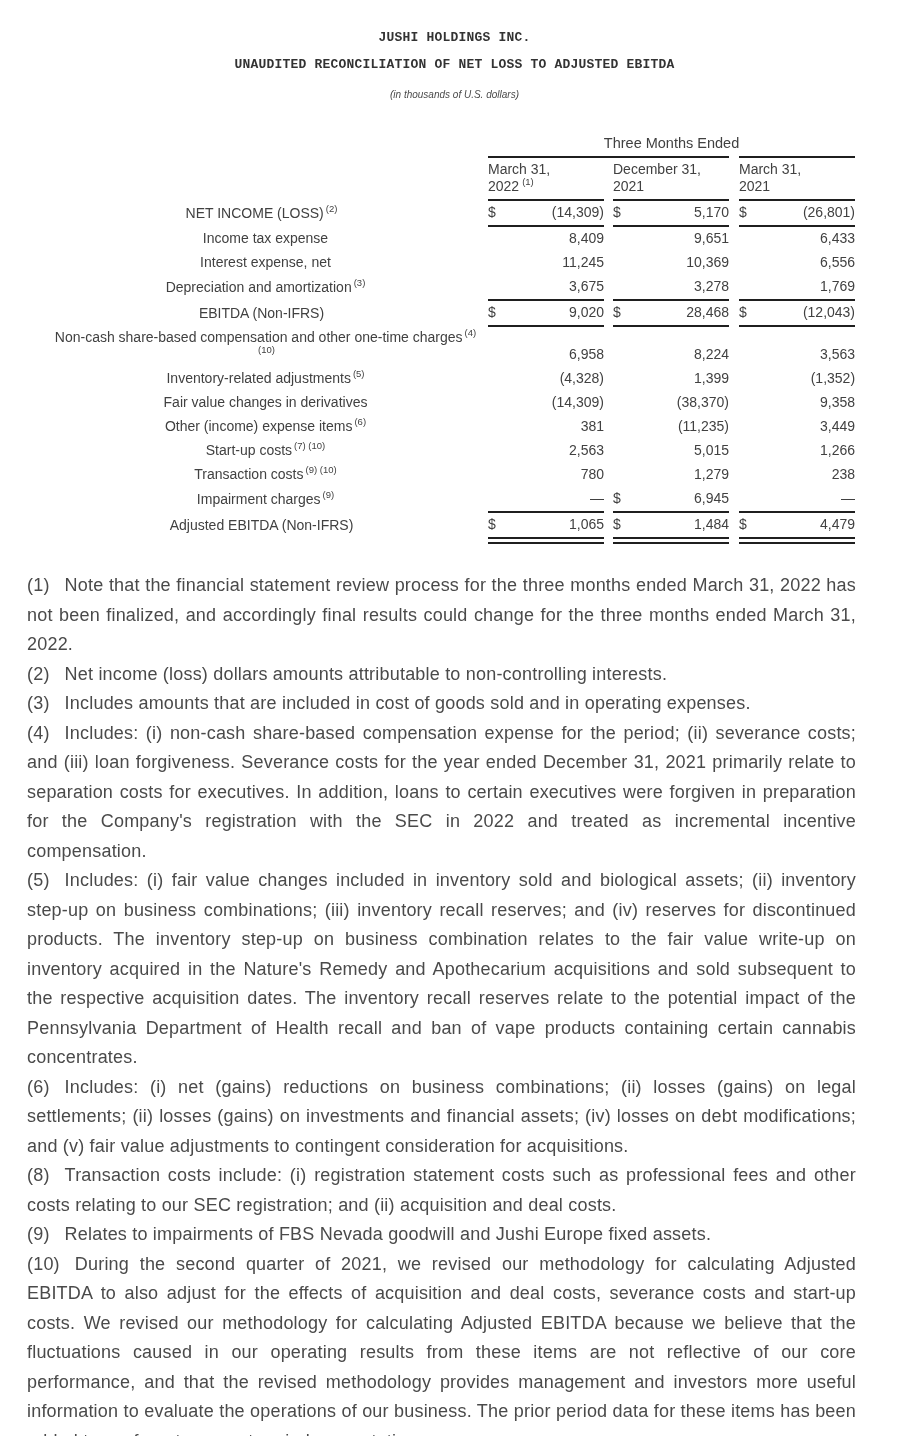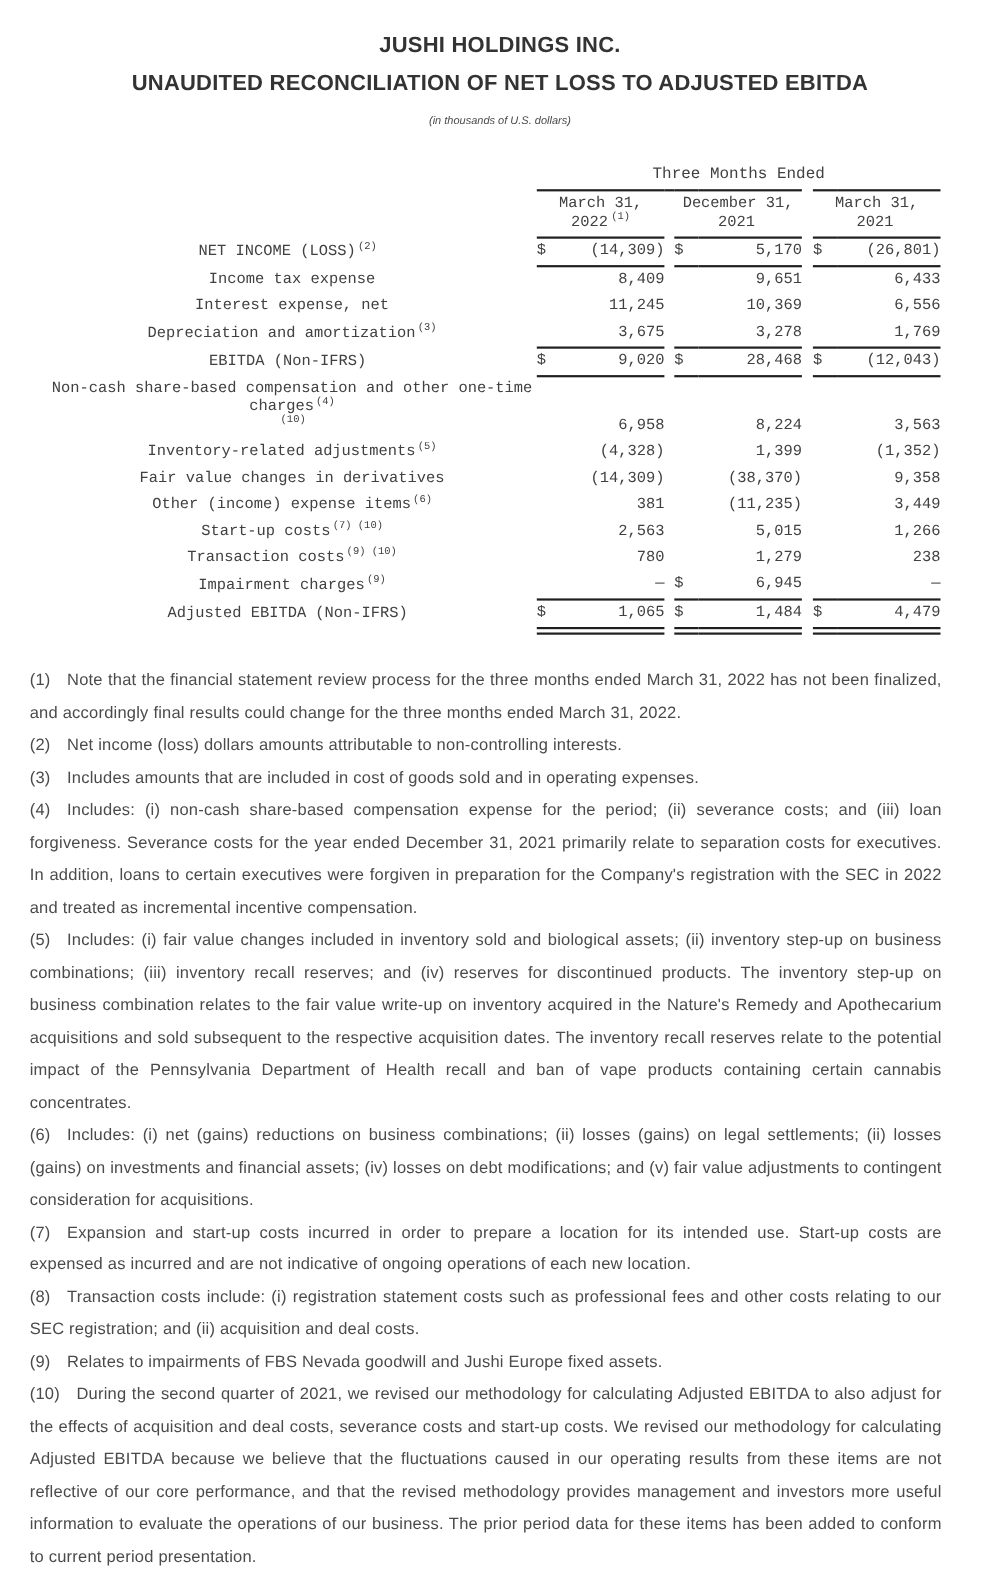--- a/index.html
+++ b/index.html
@@ -9,53 +9,53 @@
     --title:#333333;
   }
   html,body{margin:0;padding:0;background:#ffffff;}
   body{font-family:"Liberation Sans", sans-serif; color:var(--text);}
   .page{
     width:908px;height:1436px;box-sizing:border-box;
     padding:30px 26px 0 27px;overflow:hidden;background:#fff;
   }
   
   .doc-header{text-align:center;}
-  .title-line{font-size:20px;font-weight:700;color:var(--title);letter-spacing:.2px;margin:0 0 12px 0;}
+  .title-line{font-size:13px;font-weight:700;color:var(--title);letter-spacing:.2px;margin:0 0 12px 0;font-family:Liberation Mono, monospace;}
   .subtitle-line{font-style:italic;font-size:10px;color:var(--fn);margin:17px 0 0 0;font-weight:400;}
   
   .fin-table{
     border-collapse:collapse;table-layout:fixed;
     width:820px;margin:32px 0 0 8px;
-    font-size:14px;color:var(--text);font-family:Liberation Mono, monospace;
+    font-size:14px;color:var(--text);
   }
   .fin-table td{padding:3px 0 4px;vertical-align:bottom;line-height:17px;}
   .fin-table .sp{padding:0;}
   .span-head{text-align:center;font-size:14.5px;padding-bottom:7px;vertical-align:bottom;}
   .rule-row td{height:0;padding:0;line-height:0;}
   .bt{border-top:2px solid var(--rule);}
   .col-head{
-    text-align:center;padding-top:5px;padding-bottom:6px;
+    text-align:left;padding-top:5px;padding-bottom:6px;
     border-bottom:2px solid var(--rule);font-size:14px;line-height:20px;
   }
   .hd-sup{font-size:9.5px;vertical-align:super;line-height:0;margin-left:3px;}
   sup{font-size:9.5px;vertical-align:super;line-height:0;}
   .lbl{text-align:center;}
   .lbl.indent{padding-left:8px;}
   .lbl sup{margin-left:2px;}
   .dol{text-align:left;padding-left:2px;}
   .val{text-align:right;padding-right:7px;margin-top:48px;}
   .val.paren{padding-right:0;}
   tr.row-bb td.dol, tr.row-bb td.val{border-bottom:2px solid var(--rule);}
   .dbl-rule td{height:3px;padding:0;line-height:0;}
   .dbl-rule td.bb2{border-bottom:2px solid var(--rule);}
   
   .footnotes{width:829px;margin:27px 0 0 0;}
   .fn{
     margin:0;text-align:justify;
-    font-size:15px;line-height:29.5px;color:var(--fn);
+    font-size:18px;line-height:29.5px;color:var(--fn);
     letter-spacing:.2px;
   }
   .fn-marker{padding-right:15px;}
 </style>
 </head>
 <body>
 
 <div class="page">
 
   <div class="doc-header">
@@ -260,19 +260,18 @@
       </tbody>
   </table>
 
   <div class="footnotes">
       <p class="fn"><span class="fn-marker">(1)</span><span class="fn-body">Note that the financial statement review process for the three months ended March 31, 2022 has not been finalized, and accordingly final results could change for the three months ended March 31, 2022.</span></p>
       <p class="fn"><span class="fn-marker">(2)</span><span class="fn-body">Net income (loss) dollars amounts attributable to non-controlling interests.</span></p>
       <p class="fn"><span class="fn-marker">(3)</span><span class="fn-body">Includes amounts that are included in cost of goods sold and in operating expenses.</span></p>
       <p class="fn"><span class="fn-marker">(4)</span><span class="fn-body">Includes: (i) non-cash share-based compensation expense for the period; (ii) severance costs; and (iii) loan forgiveness. Severance costs for the year ended December 31, 2021 primarily relate to separation costs for executives. In addition, loans to certain executives were forgiven in preparation for the Company's registration with the SEC in 2022 and treated as incremental incentive compensation.</span></p>
       <p class="fn"><span class="fn-marker">(5)</span><span class="fn-body">Includes: (i) fair value changes included in inventory sold and biological assets; (ii) inventory step-up on business combinations; (iii) inventory recall reserves; and (iv) reserves for discontinued products. The inventory step-up on business combination relates to the fair value write-up on inventory acquired in the Nature's Remedy and Apothecarium acquisitions and sold subsequent to the respective acquisition dates. The inventory recall reserves relate to the potential impact of the Pennsylvania Department of Health recall and ban of vape products containing certain cannabis concentrates.</span></p>
       <p class="fn"><span class="fn-marker">(6)</span><span class="fn-body">Includes: (i) net (gains) reductions on business combinations; (ii) losses (gains) on legal settlements; (ii) losses (gains) on investments and financial assets; (iv) losses on debt modifications; and (v) fair value adjustments to contingent consideration for acquisitions.</span></p>
-      <p class="fn"><span class="fn-marker">(7)</span><span class="fn-body">Expansion and start-up costs incurred in order to prepare a location for its intended use. Start-up costs are expensed as incurred and are not indicative of ongoing operations of each new location.</span></p>
       <p class="fn"><span class="fn-marker">(8)</span><span class="fn-body">Transaction costs include: (i) registration statement costs such as professional fees and other costs relating to our SEC registration; and (ii) acquisition and deal costs.</span></p>
       <p class="fn"><span class="fn-marker">(9)</span><span class="fn-body">Relates to impairments of FBS Nevada goodwill and Jushi Europe fixed assets.</span></p>
       <p class="fn"><span class="fn-marker">(10)</span><span class="fn-body">During the second quarter of 2021, we revised our methodology for calculating Adjusted EBITDA to also adjust for the effects of acquisition and deal costs, severance costs and start-up costs. We revised our methodology for calculating Adjusted EBITDA because we believe that the fluctuations caused in our operating results from these items are not reflective of our core performance, and that the revised methodology provides management and investors more useful information to evaluate the operations of our business. The prior period data for these items has been added to conform to current period presentation.</span></p>
     </div>
 
 </div>
 
 </body></html>

